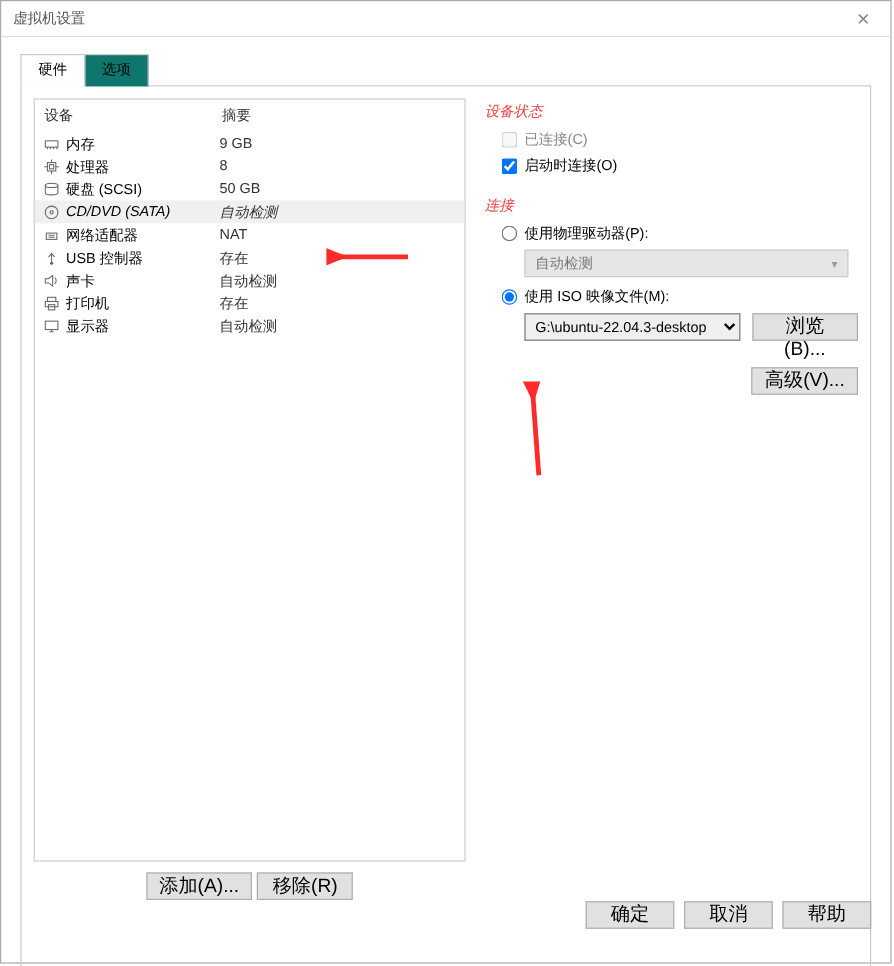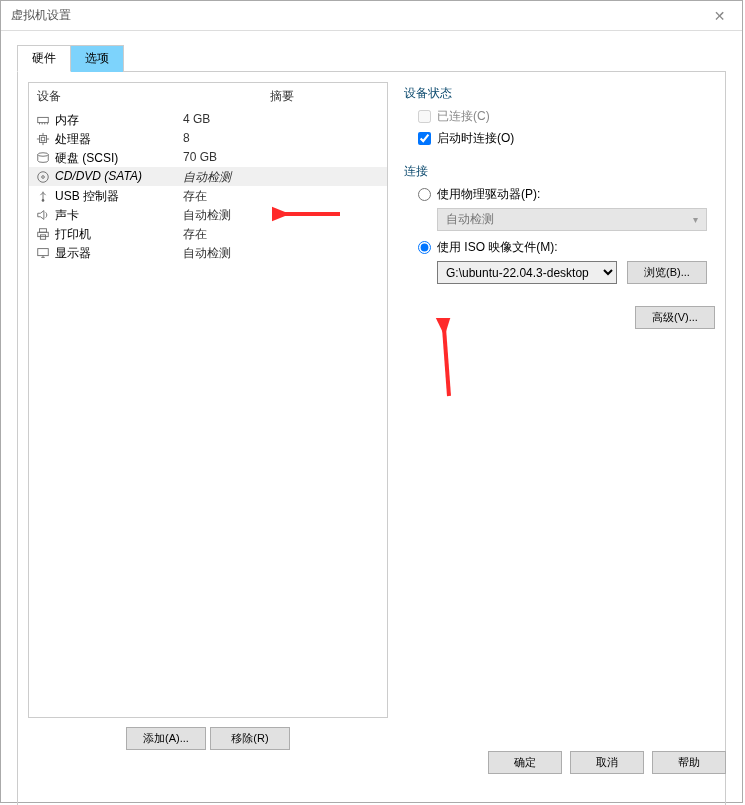--- a/index.html
+++ b/index.html
@@ -56,21 +56,21 @@
       cursor: pointer;
       font-size: 12px;
       position: relative;
       text-align: center;
     }
     .tab.active {
       border-bottom: 1px solid #fff;
       z-index: 3;
     }
     .tab:not(.active) {
-      background: #7dd3fc;
+      background: #0f766e;
       border-bottom: none;
     }
     .tab + .tab { margin-left: -1px; }
     .tabpanel {
       border: 1px solid #ccc;
       margin-top: -1px;
       padding: 10px;
       height: 771px;
       position: relative;
     }
@@ -92,21 +92,21 @@
       border: 1px solid #ccc;
       height: 636px;
       overflow: hidden;
     }
     .list-header {
       display: flex;
       padding: 5px 8px 5px 8px;
       color: #333;
     }
     .col-device { width: 148px; }
-    .col-summary { flex: 1; text-align: center; }
+    .col-summary { flex: 1; }
     .list-body { }
     .row {
       display: flex;
       padding: 2px 6px;
       height: 19px;
       cursor: pointer;
     }
     .row.selected { background: #f0f0f0; font-style: italic; }
     .row .icon {
       width: 16px;
@@ -124,28 +124,29 @@
       display: flex;
       justify-content: center;
       gap: 4px;
       margin-top: 9px;
     }
     .btn {
       min-width: 80px;
       height: 23px;
       border: 1px solid #adadad;
       background: #e1e1e1;
-      font-size: 11px;
+      font-size: 16px;
       font-family: inherit;
       cursor: pointer;
       padding: 0 10px;
     }
     .group-title {
-      color: #0c4a6e;
+      color: #ef4444;
       margin-bottom: 6px;
+      font-style: italic;
     }
     .group {
       padding-left: 14px;
       margin-bottom: 16px;
     }
     .chk, .rad {
       display: flex;
       align-items: center;
       gap: 6px;
       margin-bottom: 5px;
@@ -245,21 +246,21 @@
                   <span class="icon">
                     <svg width="14" height="14" viewBox="0 0 16 16">
                       <rect x="2" y="5" width="12" height="6" fill="none" stroke="#666"></rect>
                       <line x1="4" y1="11" x2="4" y2="13" stroke="#666"></line>
                       <line x1="7" y1="11" x2="7" y2="13" stroke="#666"></line>
                       <line x1="10" y1="11" x2="10" y2="13" stroke="#666"></line>
                       <line x1="13" y1="11" x2="13" y2="13" stroke="#666"></line>
                     </svg>
                   </span>
                   <span class="devname">内存</span>
-                  <span class="summary">4 GB</span>
+                  <span class="summary">9 GB</span>
                 </div>
                 <div class="row">
                   <span class="icon">
                     <svg width="14" height="14" viewBox="0 0 16 16">
                       <rect x="4" y="4" width="8" height="8" fill="none" stroke="#666"></rect>
                       <rect x="6" y="6" width="4" height="4" fill="none" stroke="#666"></rect>
                       <line x1="8" y1="1" x2="8" y2="4" stroke="#666"></line>
                       <line x1="8" y1="12" x2="8" y2="15" stroke="#666"></line>
                       <line x1="1" y1="8" x2="4" y2="8" stroke="#666"></line>
                       <line x1="12" y1="8" x2="15" y2="8" stroke="#666"></line>
@@ -269,31 +270,42 @@
                   <span class="summary">8</span>
                 </div>
                 <div class="row">
                   <span class="icon">
                     <svg width="14" height="14" viewBox="0 0 16 16">
                       <ellipse cx="8" cy="4" rx="6" ry="2" fill="none" stroke="#666"></ellipse>
                       <path d="M2 4 v7 a6 2 0 0 0 12 0 v-7" fill="none" stroke="#666"></path>
                     </svg>
                   </span>
                   <span class="devname">硬盘 (SCSI)</span>
-                  <span class="summary">70 GB</span>
+                  <span class="summary">50 GB</span>
                 </div>
                 <div class="row selected">
                   <span class="icon">
                     <svg width="14" height="14" viewBox="0 0 16 16">
                       <circle cx="8" cy="8" r="6" fill="none" stroke="#666"></circle>
                       <circle cx="8" cy="8" r="1.5" fill="none" stroke="#666"></circle>
                     </svg>
                   </span>
                   <span class="devname">CD/DVD (SATA)</span>
                   <span class="summary">自动检测</span>
+                </div>
+                <div class="row">
+                  <span class="icon">
+                    <svg width="14" height="14" viewBox="0 0 16 16">
+                      <rect x="3" y="6" width="10" height="6" fill="none" stroke="#666"></rect>
+                      <line x1="5" y1="8" x2="11" y2="8" stroke="#666"></line>
+                      <line x1="5" y1="10" x2="11" y2="10" stroke="#666"></line>
+                    </svg>
+                  </span>
+                  <span class="devname">网络适配器</span>
+                  <span class="summary">NAT</span>
                 </div>
                 <div class="row">
                   <span class="icon">
                     <svg width="14" height="14" viewBox="0 0 16 16">
                       <circle cx="8" cy="13" r="1.5" fill="#666"></circle>
                       <line x1="8" y1="12" x2="8" y2="3" stroke="#666"></line>
                       <polyline points="5,7 8,4 11,7" fill="none" stroke="#666"></polyline>
                     </svg>
                   </span>
                   <span class="devname">USB 控制器</span>

